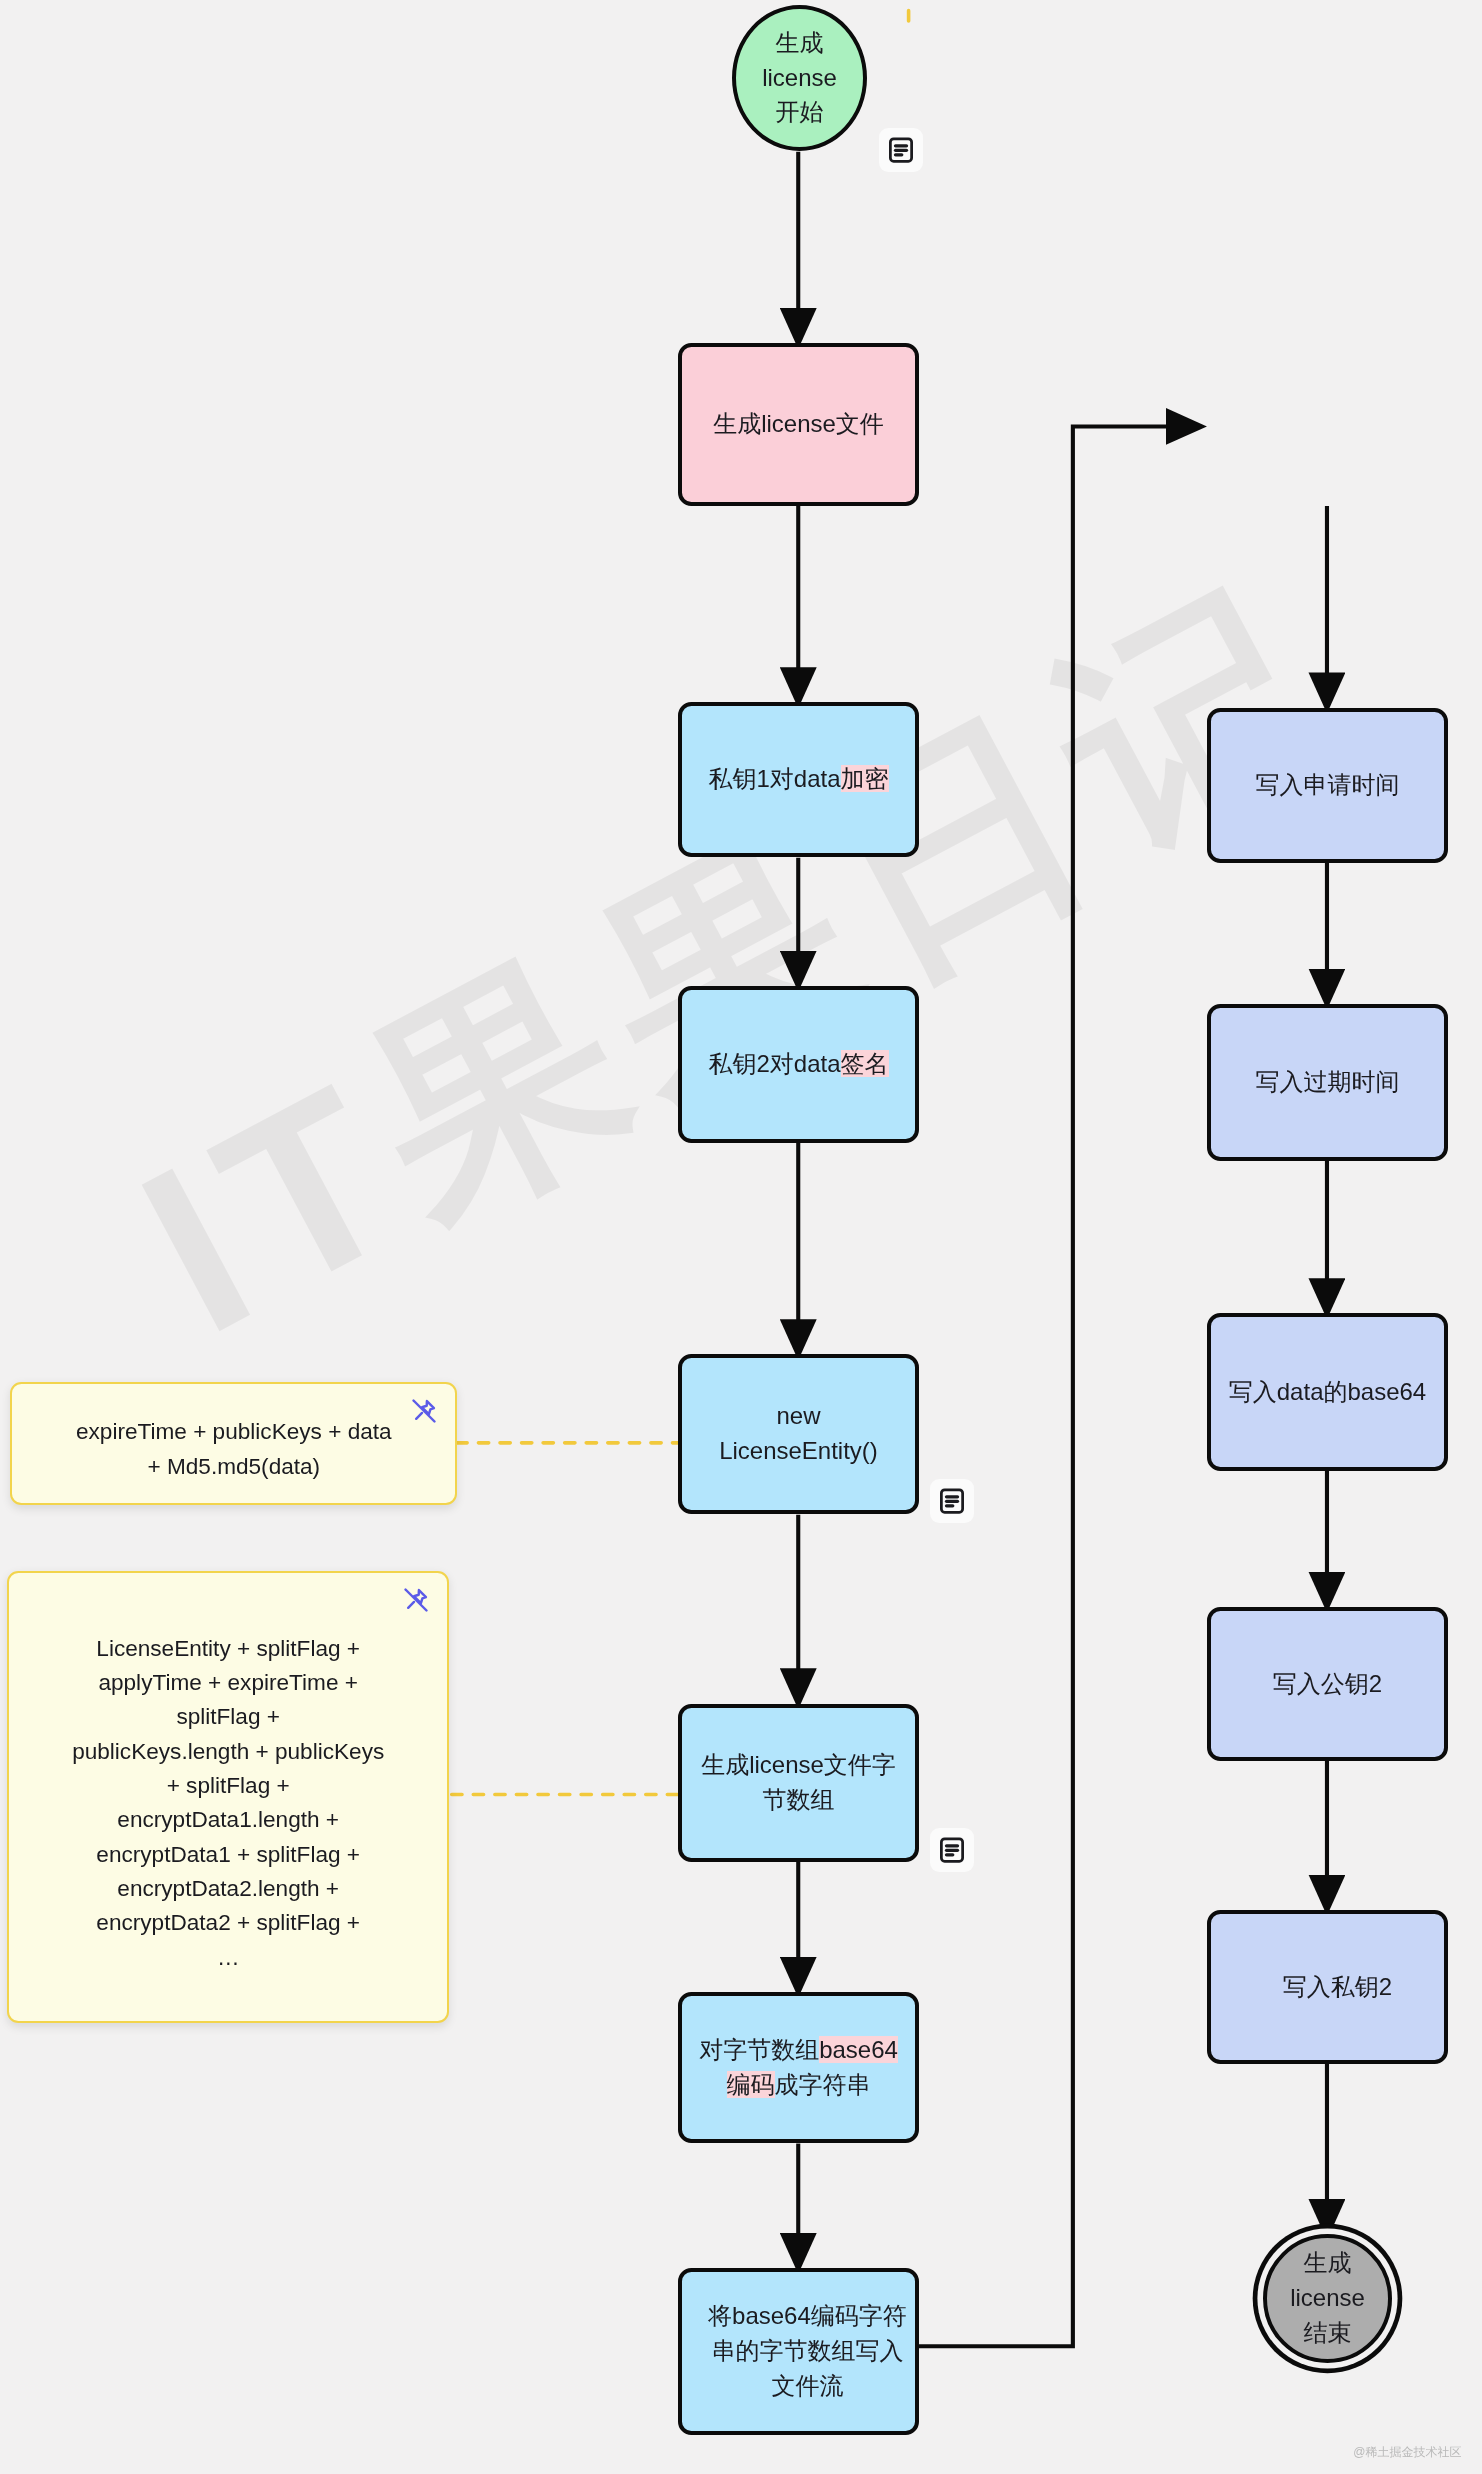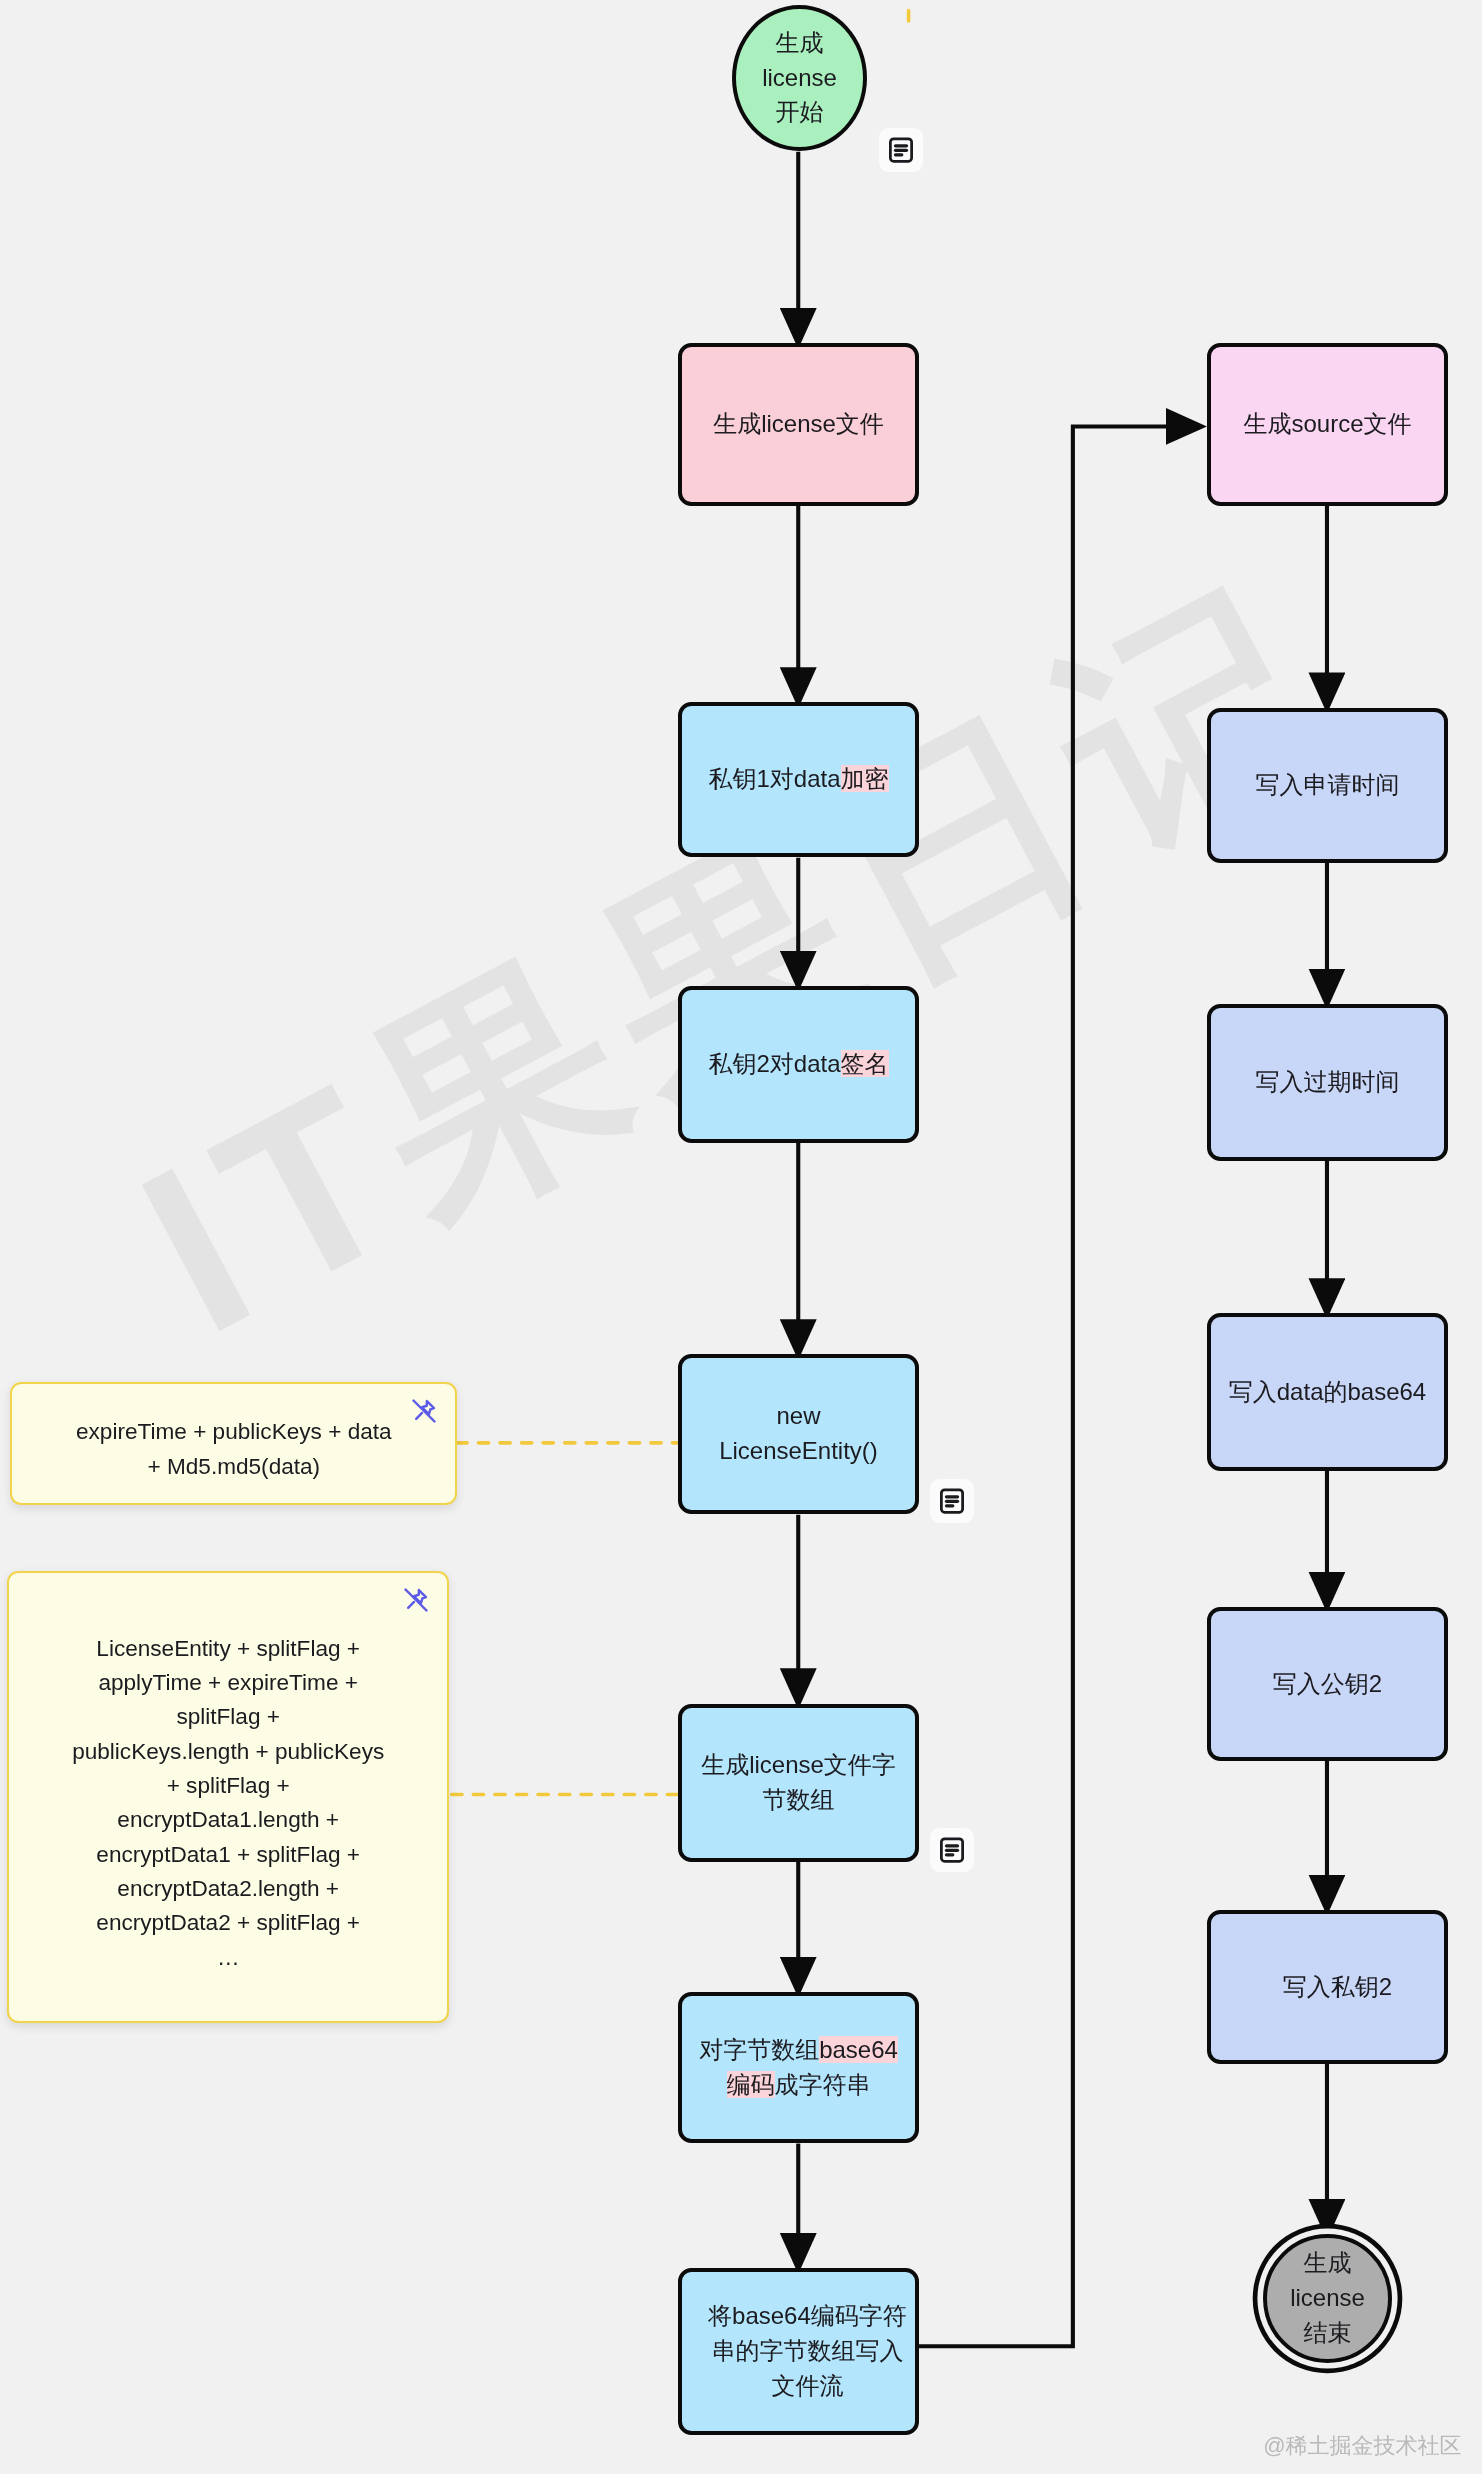--- a/index.html
+++ b/index.html
@@ -20,21 +20,21 @@
     white-space:nowrap;
     transform:rotate(-28deg);
     left:92px;top:801px;
     letter-spacing:19.5px;
     pointer-events:none;
     user-select:none;
   }
   .wm-small{
     position:absolute;
     right:20.5px;bottom:14.4px;
-    font-size:22px;
+    font-size:12px;
     color:#b9b9b9;
     white-space:nowrap;
     pointer-events:none;user-select:none;margin-top:40px;
   }
 
   
   svg.edges{position:absolute;left:0;top:0;width:1482px;height:2475px;pointer-events:none;}
 
   
   .node{
@@ -169,23 +169,20 @@
       <span class="hl">编码</span><span>成字符串</span>
     </span>
   </div>
 
   <div class="node box blue" style="left:678px;top:2268px;width:241px;height:167px;justify-content:flex-end;">
     <span style="white-space:pre-line">将base64编码字符
 串的字节数组写入
 文件流</span>
   </div>
 
-  <div class="node box magenta" style="left:1207px;top:343px;width:241px;height:163px;">
-    <span>生成source文件</span>
-  </div>
 
   <div class="node box lav" style="left:1207px;top:1004px;width:241px;height:157px;">
     <span>写入过期时间</span>
   </div>
 
   <div class="node box lav" style="left:1207px;top:708px;width:241px;height:155px;">
     <span>写入申请时间</span>
   </div>
 
   <div class="node box lav" style="left:1207px;top:1313px;width:241px;height:158px;">

